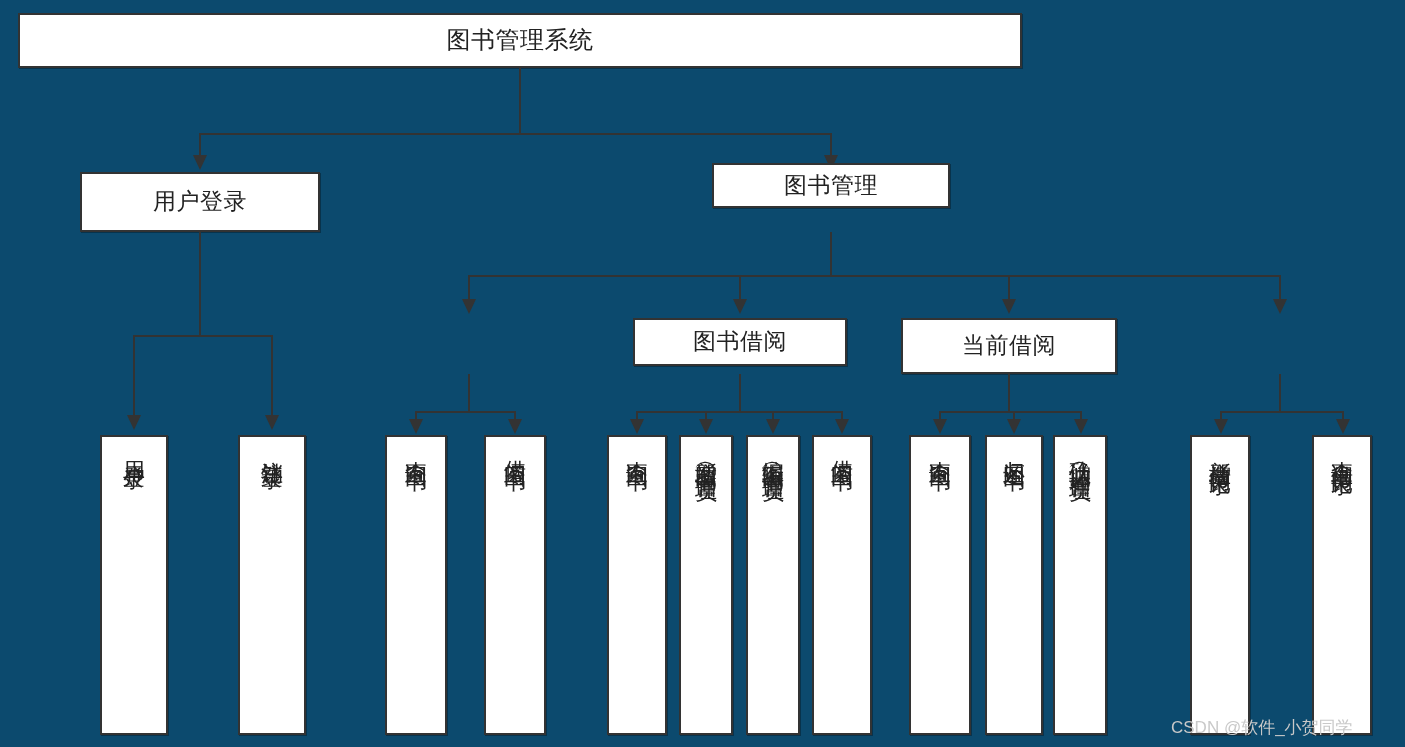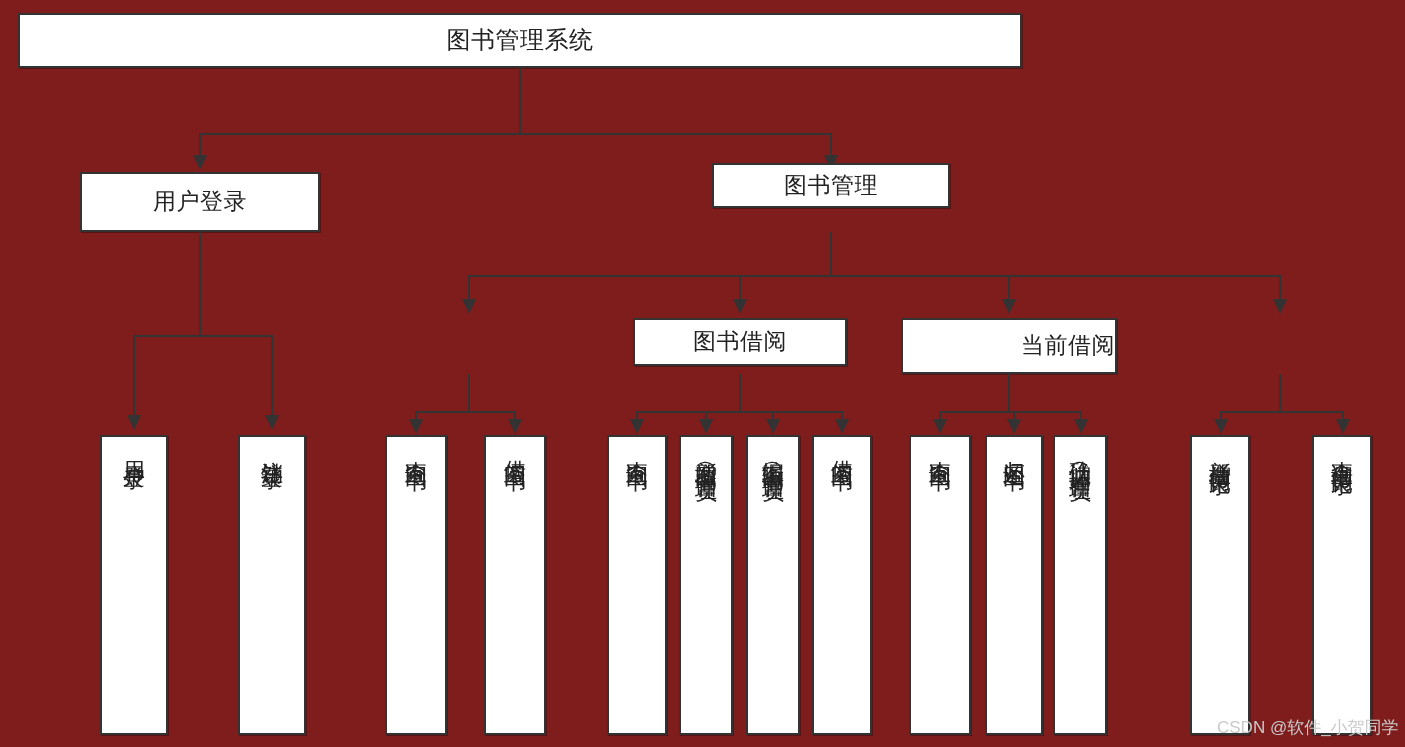--- a/index.html
+++ b/index.html
@@ -7,21 +7,21 @@
     padding: 0;
     background: #ffffff;
   }
   body {
     font-family: "Liberation Sans", "DejaVu Sans", sans-serif;
   }
   #canvas {
     position: relative;
     width: 1405px;
     height: 747px;
-    background: #7f1d1d;
+    background: #0c4a6e;
     overflow: hidden;
   }
 
   
   .node {
     position: absolute;
     box-sizing: border-box;
     background: #ffffff;
     border: 2px solid #333333;
     box-shadow: 1px 1px 0 0 rgba(0,0,0,0.30);
@@ -122,21 +122,21 @@
   <div class="vline" style="left:739px; top:275px; height:26px;"></div>
   <div class="arrow" style="left:733px; top:299px;"></div>
   <div class="vline" style="left:1008px; top:275px; height:26px;"></div>
   <div class="arrow" style="left:1002px; top:299px;"></div>
   <div class="vline" style="left:1279px; top:275px; height:26px;"></div>
   <div class="arrow" style="left:1273px; top:299px;"></div>
 
   <div class="node h" style="left: 633px; top: 318px; width: 214px; height: 48px;">
     <span class="label">图书借阅</span>
   </div>
-  <div class="node h" style="left: 901px; top: 318px; width: 216px; height: 56px; justify-content: flex-end;">
+  <div class="node h" style="left: 901px; top: 318px; width: 216px; height: 56px;">
     <span class="label">当前借阅</span>
   </div>
 
   <div class="vline" style="left:468px; top:374px; height:38px;"></div>
   <div class="hline" style="left:415px; top:411px; width:100px;"></div>
   <div class="vline" style="left:415px; top:411px; height:10px;"></div>
   <div class="arrow" style="left:409px; top:419px;"></div>
   <div class="vline" style="left:514px; top:411px; height:10px;"></div>
   <div class="arrow" style="left:508px; top:419px;"></div>
 
@@ -200,15 +200,15 @@
   <div class="node v" style="left: 1053px; top: 435px; width: 54px; height: 300px;">
     <span class="label">确认归还（管理员）</span>
   </div>
   <div class="node v" style="left: 1190px; top: 435px; width: 60px; height: 300px;">
     <span class="label">新增借阅记录</span>
   </div>
   <div class="node v" style="left: 1312px; top: 435px; width: 60px; height: 300px;">
     <span class="label">查询借阅记录</span>
   </div>
 
-  <div id="watermark" style="left: 1193px; top: 716px; padding-left: 24px;">CSDN @软件_小贺同学</div>
+  <div id="watermark" style="left: 1147px; top: 716px; padding-left: 24px;">CSDN @软件_小贺同学</div>
 
 </div>
 
 </body></html>

